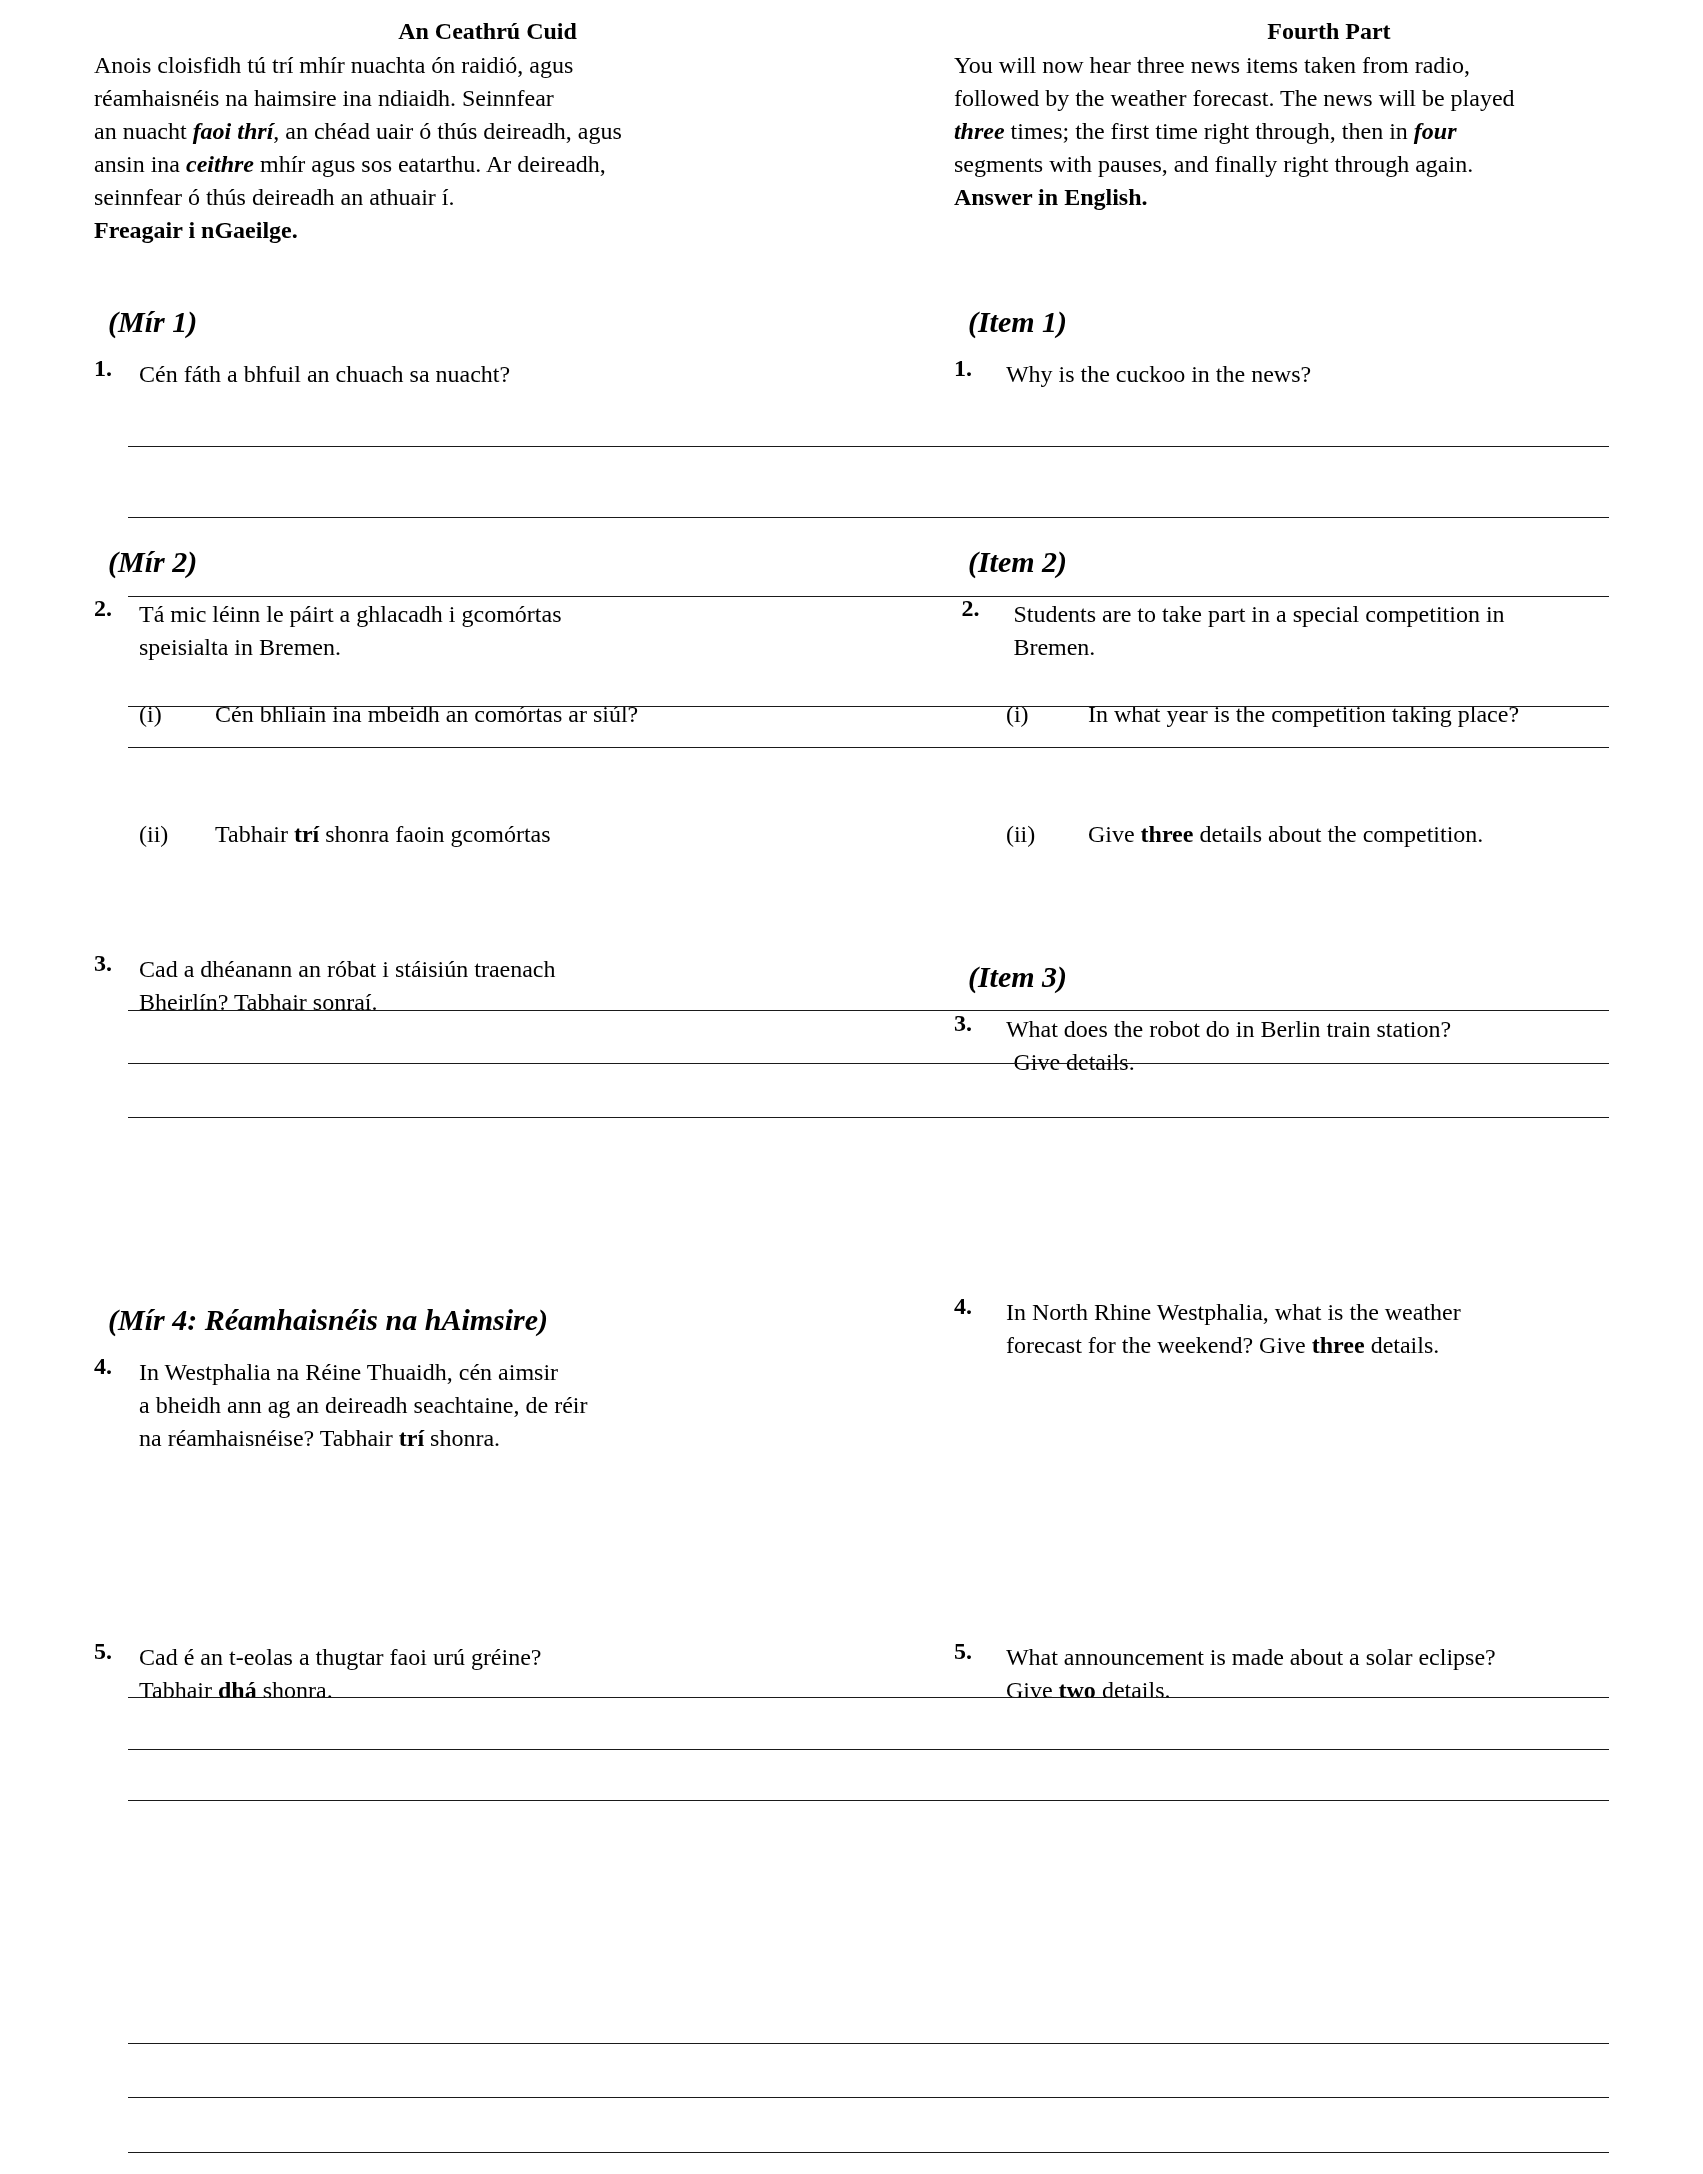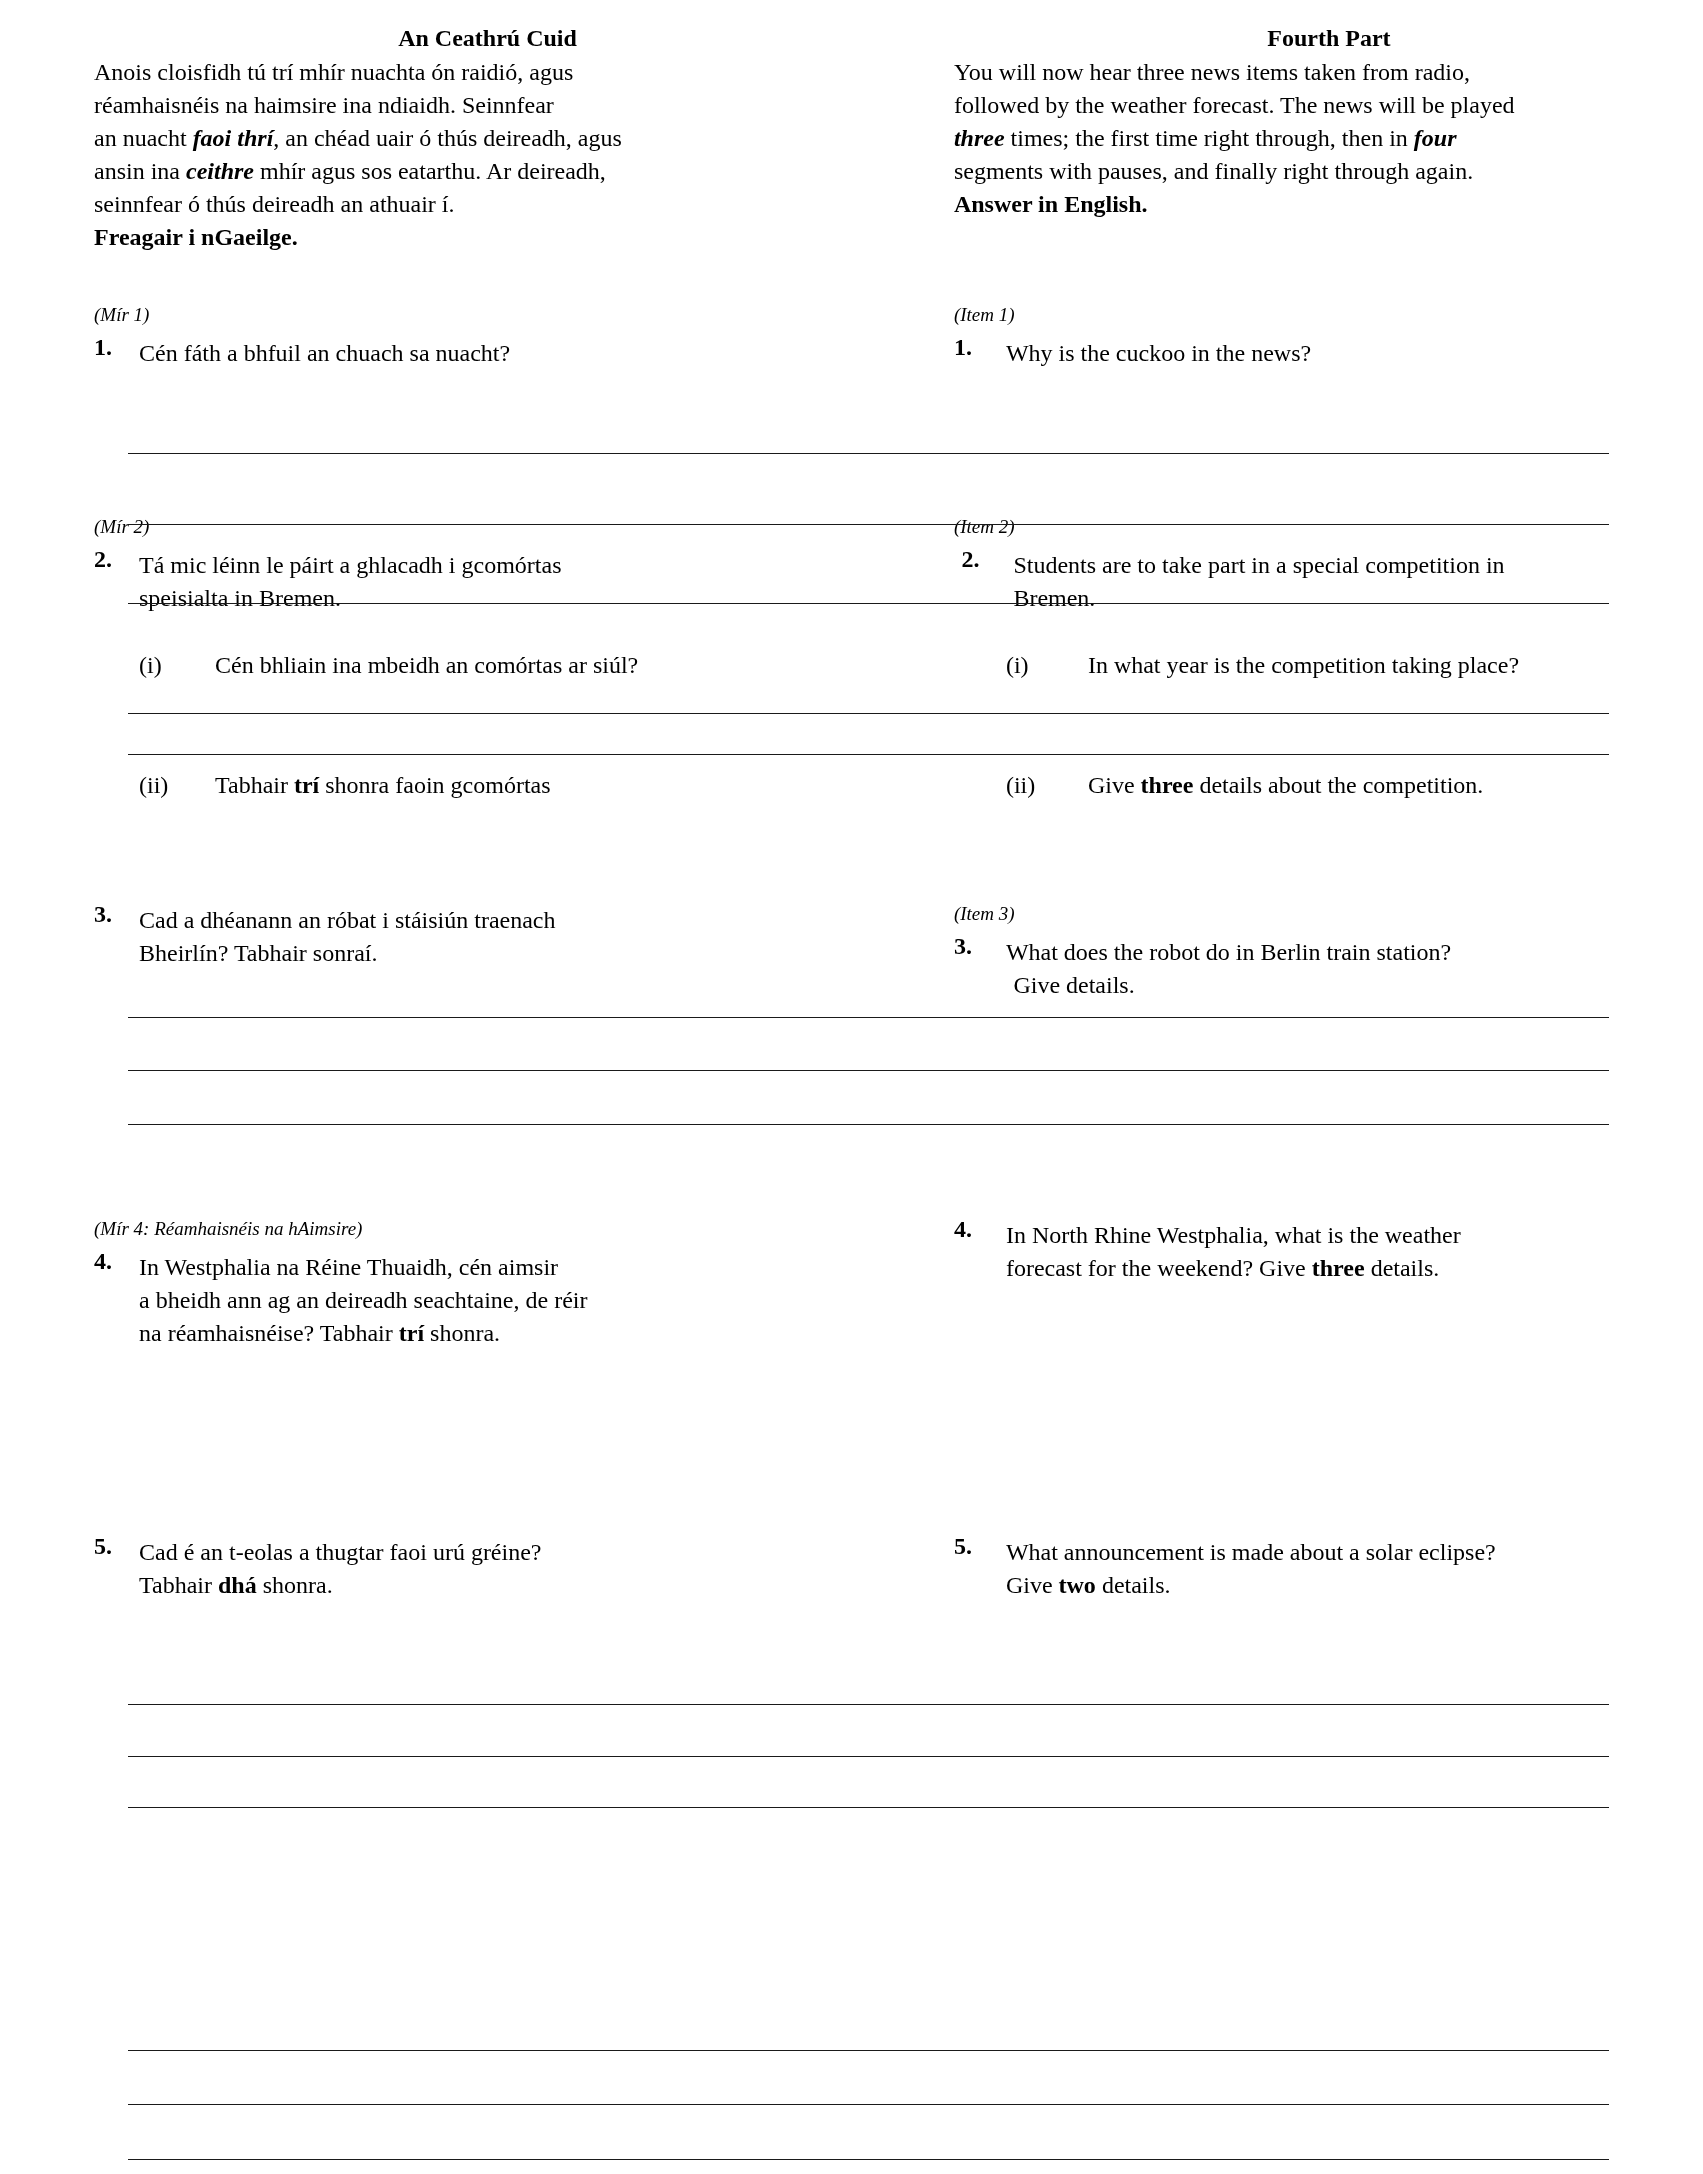--- a/index.html
+++ b/index.html
@@ -42,23 +42,24 @@
   }
   .intro {
     font-size: 24px;
     line-height: 33px;
     margin: 0;
   }
   .intro b { font-weight: bold; }
   .intro .bi { font-weight: bold; font-style: italic; }
 
   .item-label {
-    font-size: 19px;
+    font-size: 30px;
     line-height: 32px;
-    margin: 0;
+    margin: 14px;
+    font-weight: bold;
   }
   .item-label i { font-style: italic; }
 
   .qrow {
     display: flex;
     align-items: flex-start;
     font-size: 24px;
     line-height: 33px;
   }
   .qnum {
@@ -98,21 +99,21 @@
     right: 0;
     height: 0;
     border-top: 1.9px solid #1a1a1a;
   }
 </style>
 </head>
 <body>
 
 <div class="page">
 
-  <div class="cols" style="margin-top:22px;">
+  <div class="cols" style="margin-top:15px;">
     <div class="col-l">
       <div class="part-title">An Ceathrú Cuid</div>
       <p class="intro">
         <span>Anois cloisfidh tú trí mhír nuachta ón raidió, agus</span><br>
         <span>réamhaisnéis na haimsire ina ndiaidh. Seinnfear</span><br>
         <span>an nuacht </span><span class="bi">faoi thrí</span><span>, an chéad uair ó thús deireadh, agus</span><br>
         <span>ansin ina </span><span class="bi">ceithre</span><span> mhír agus sos eatarthu. Ar deireadh,</span><br>
         <span>seinnfear ó thús deireadh an athuair í.</span><br>
         <b>Freagair i nGaeilge.</b>
       </p>

